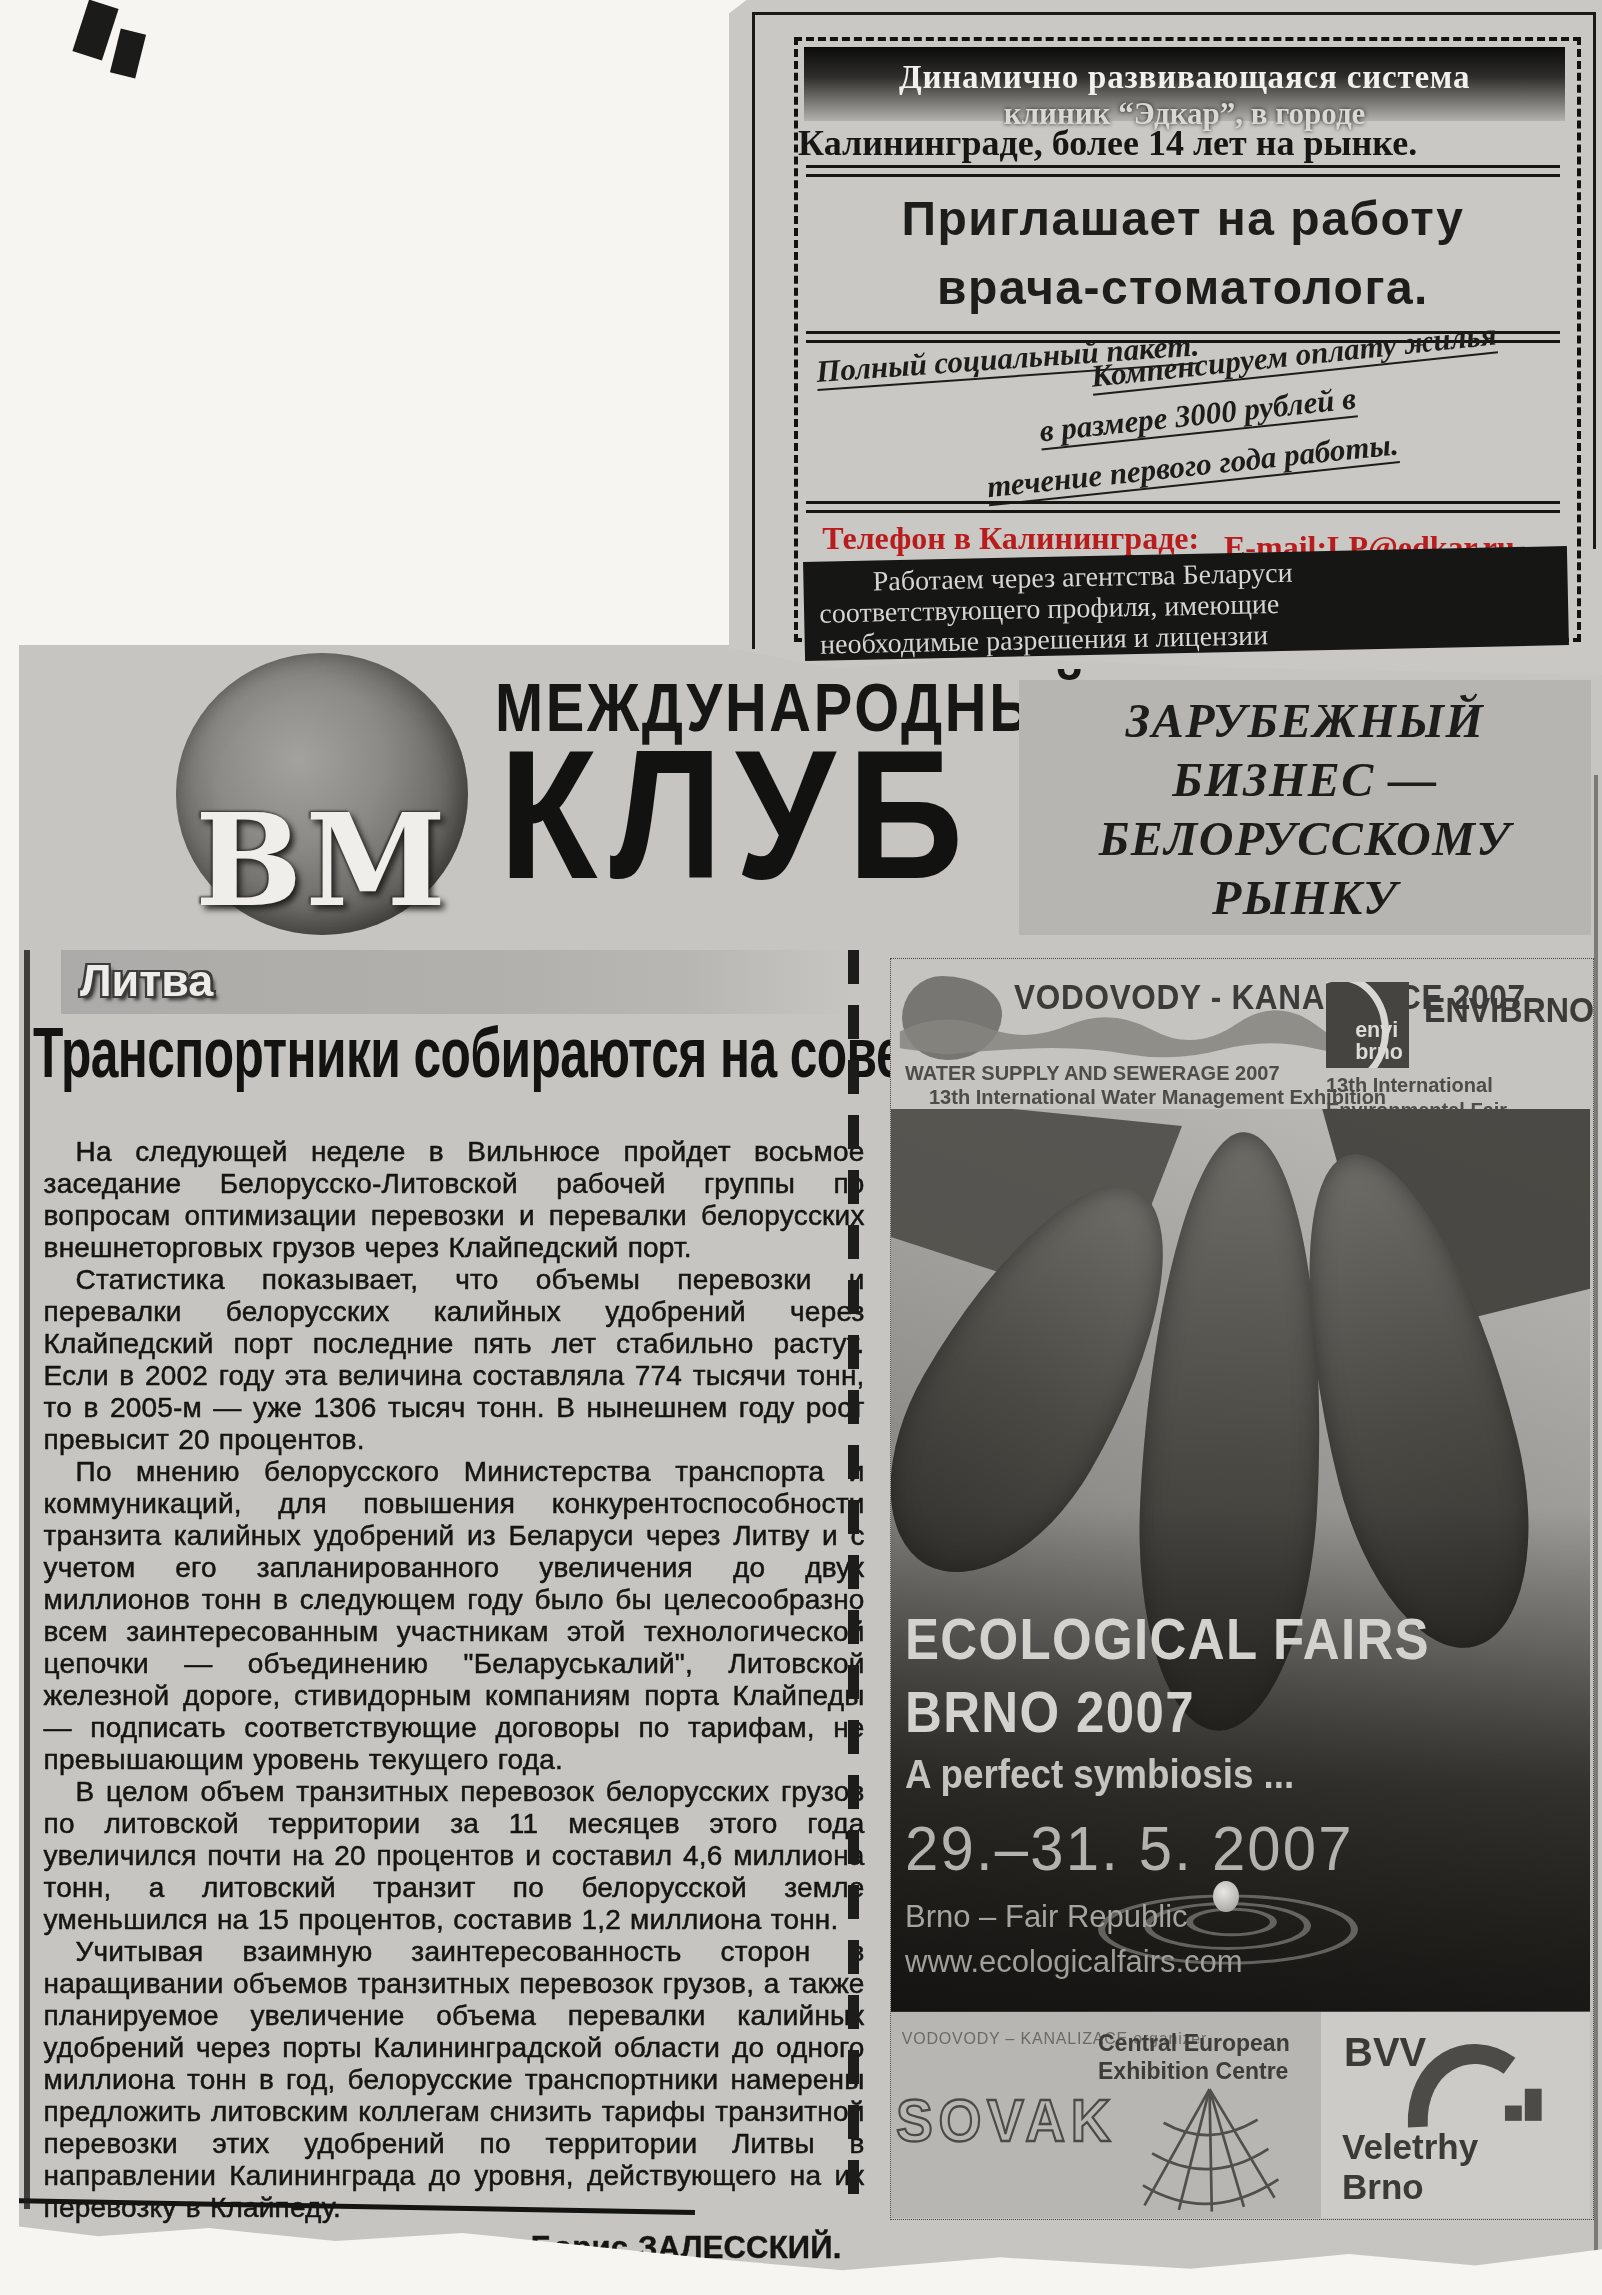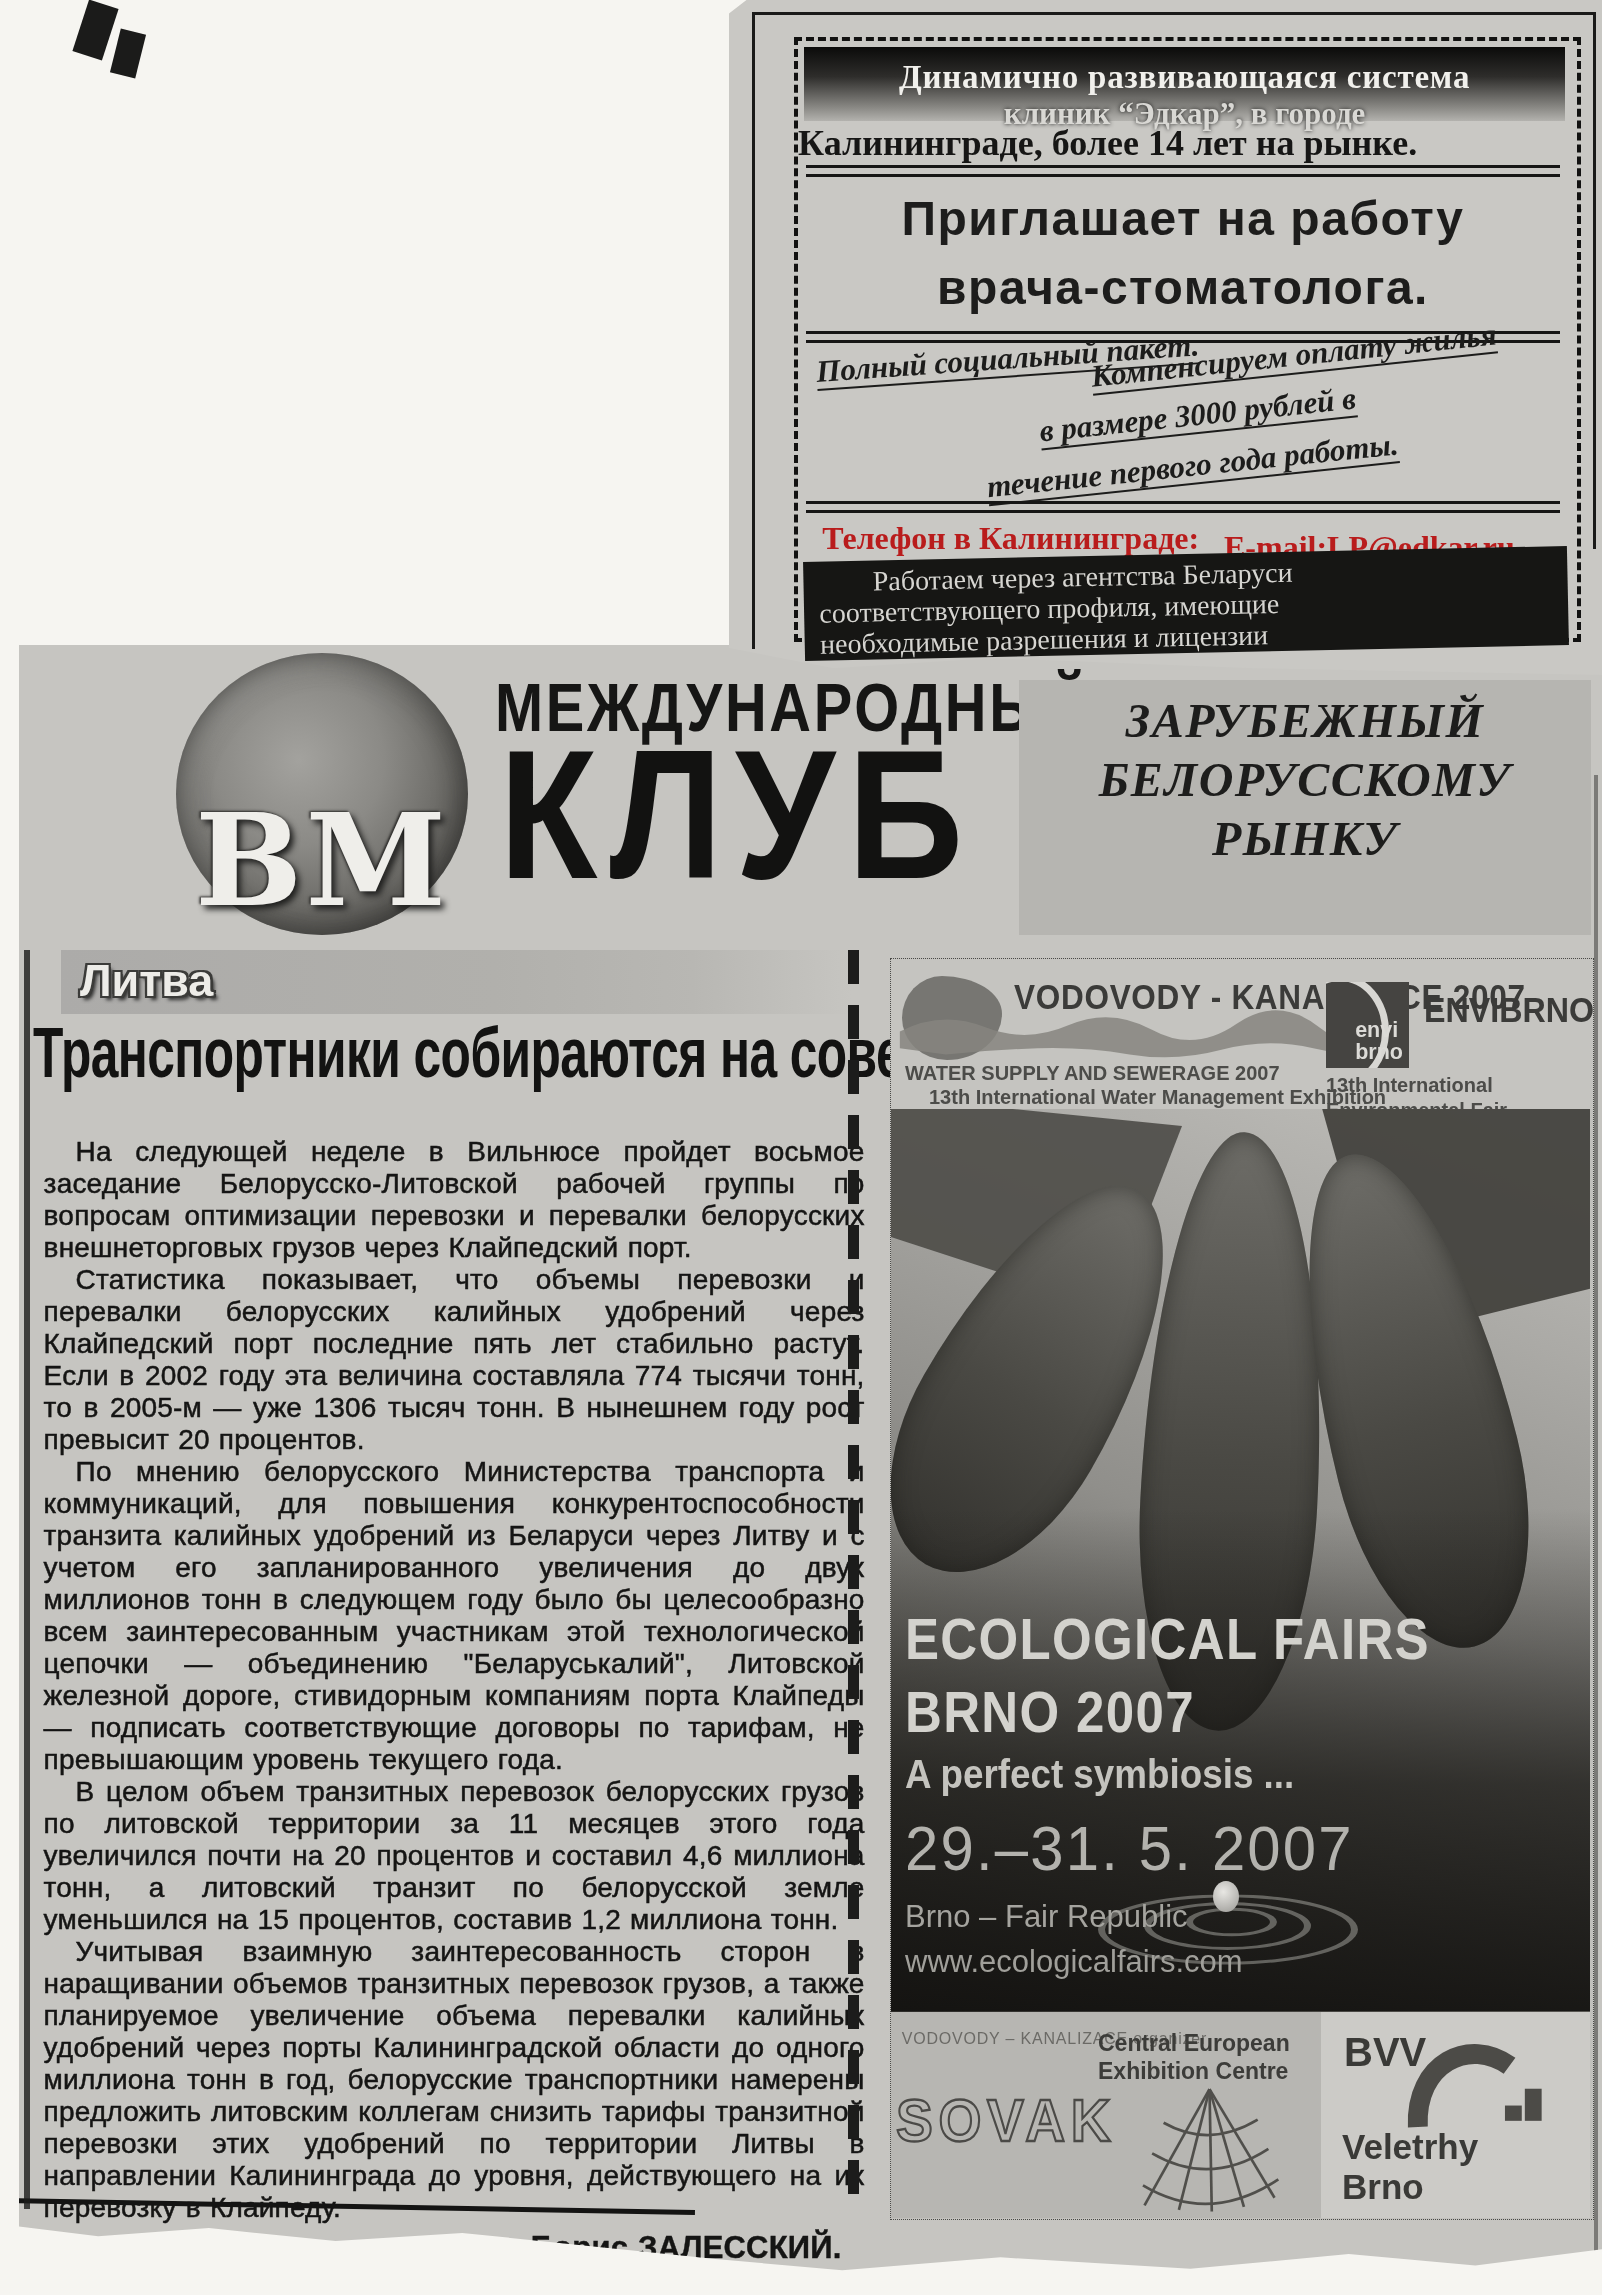--- a/index.html
+++ b/index.html
@@ -99,20 +99,21 @@
 
 <div id="clip" class="abs">
 
   <div id="logo" class="abs">
     <span class="bm">ВМ</span>
   </div>
   <div class="abs mast1">МЕЖДУНАРОДНЫЙ</div>
   <div class="abs mast2">КЛУБ</div>
   <div id="rubric" class="abs">
     <div>ЗАРУБЕЖНЫЙ</div>
+    <div>БИЗНЕС —</div>
     <div>БЕЛОРУССКОМУ</div>
     <div>РЫНКУ</div>
   </div>
 
   <div id="region-band" class="abs"></div>
   <div id="region-tag" class="abs">Литва</div>
   <div id="headline" class="abs">Транспортники собираются на совет</div>
 
   <div id="body-col" class="abs">
     <p>На следующей неделе в Вильнюсе пройдет восьмое заседание Белорусско-Литовской рабочей группы по вопросам оптимизации перевозки и перевалки белорусских внешнеторговых грузов через Клайпедский порт.</p>

